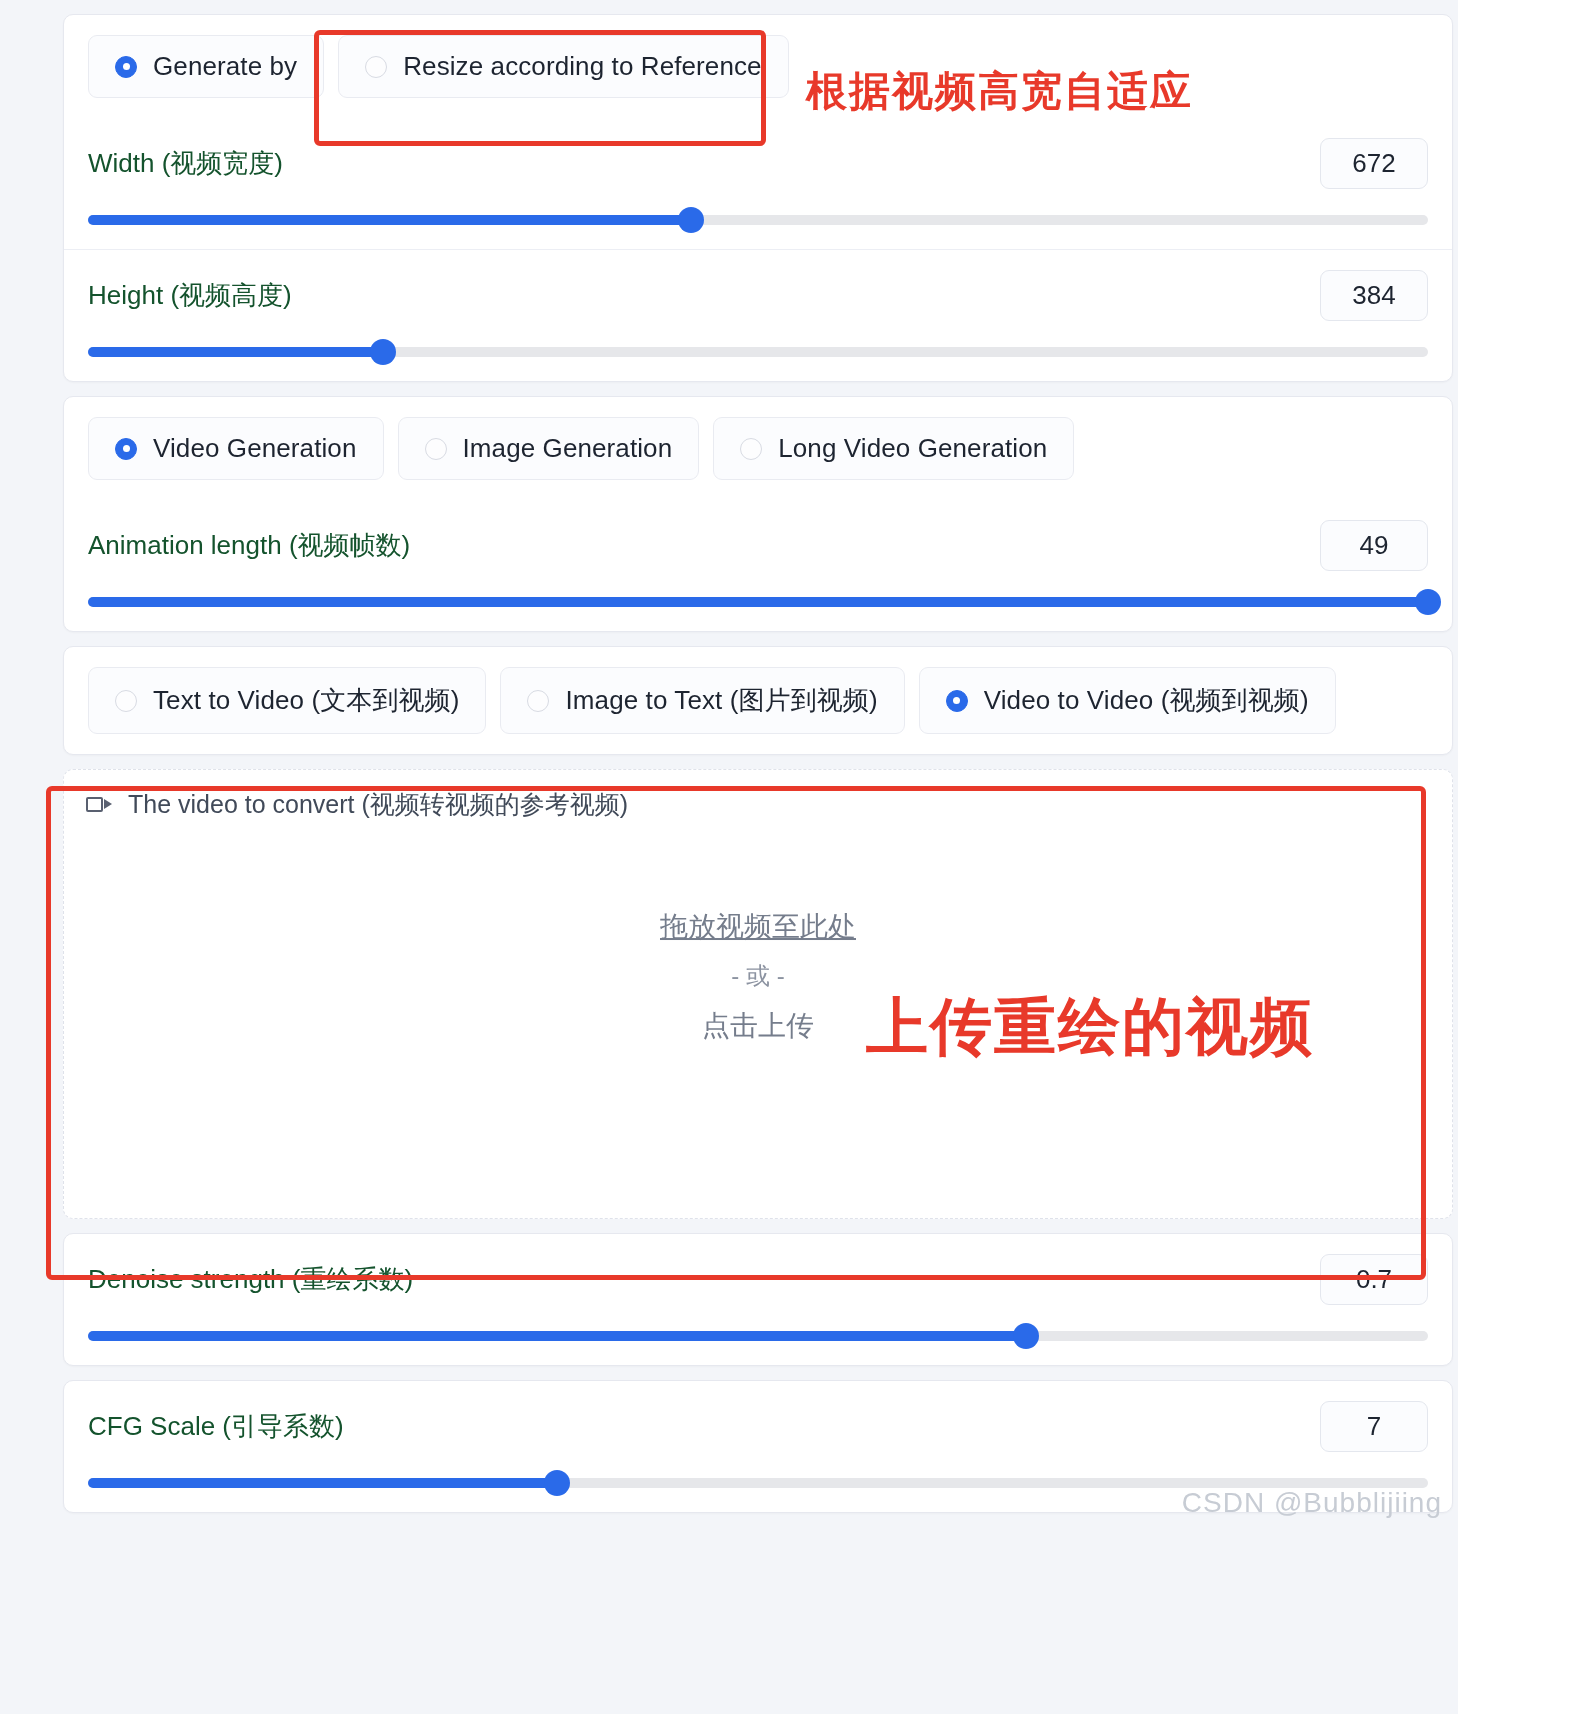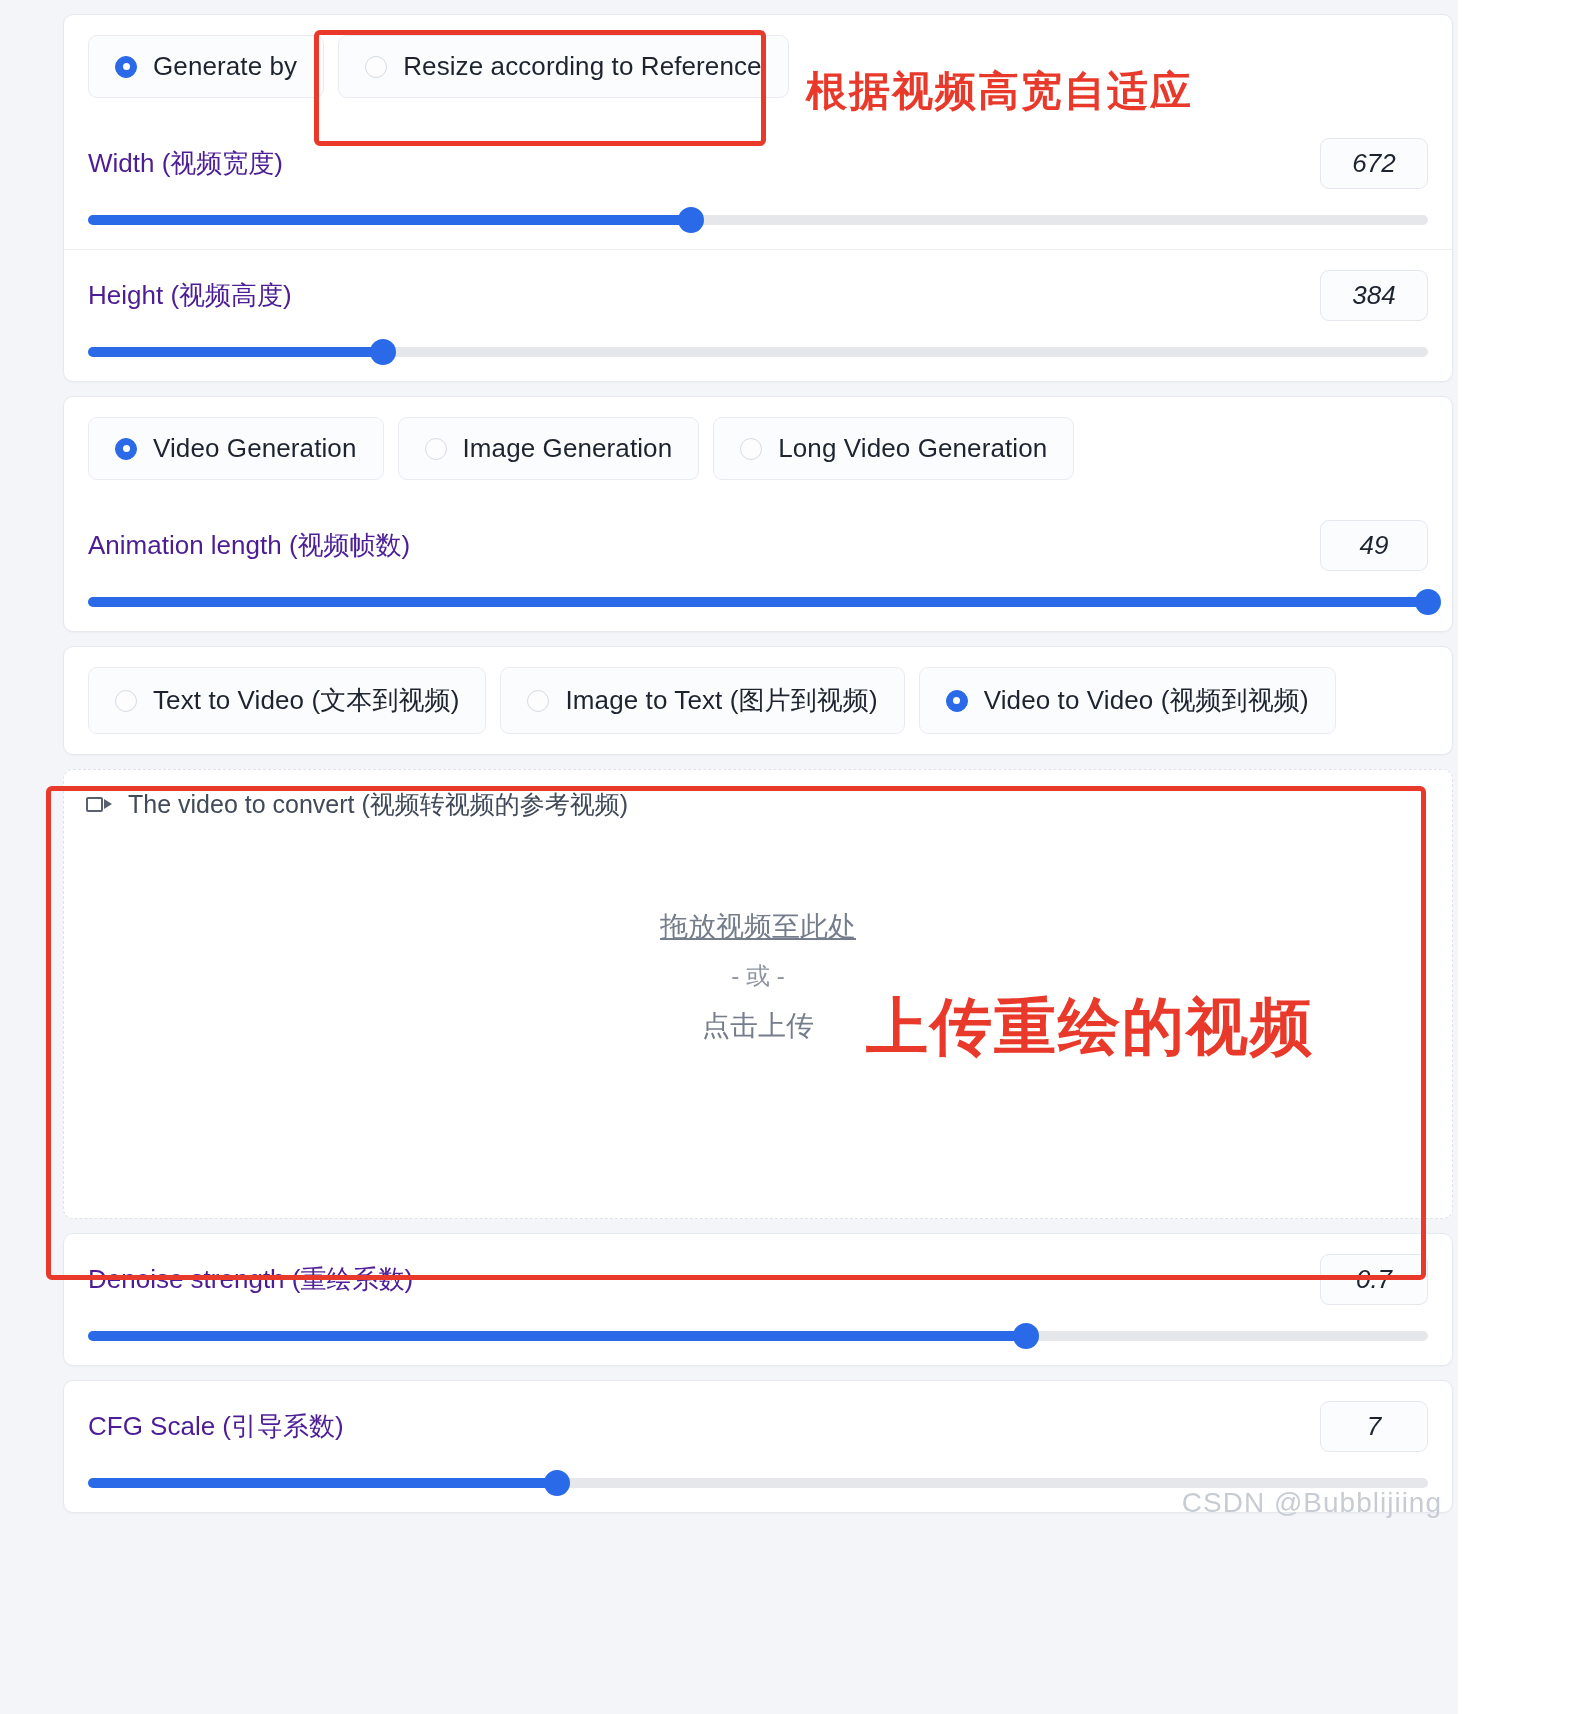--- a/index.html
+++ b/index.html
@@ -95,33 +95,32 @@
   }
 
   
   .slider-head {
     display: flex;
     align-items: center;
     justify-content: space-between;
   }
   .slider-label {
     font-size: 26px;
-    color: #4c1d95;
+    color: #14532d;
   }
   .value-box {
     min-width: 108px;
     text-align: center;
     font-size: 26px;
     color: #1d2430;
     background: #fbfcfe;
     border: 1px solid #e4e7ee;
     border-radius: 9px;
     padding: 9px 16px;
     box-sizing: border-box;
-    font-style: italic;
   }
   .track {
     position: relative;
     margin-top: 26px;
     height: 10px;
     border-radius: 6px;
     background: #e6e7ea;
   }
   .fill {
     position: absolute;

